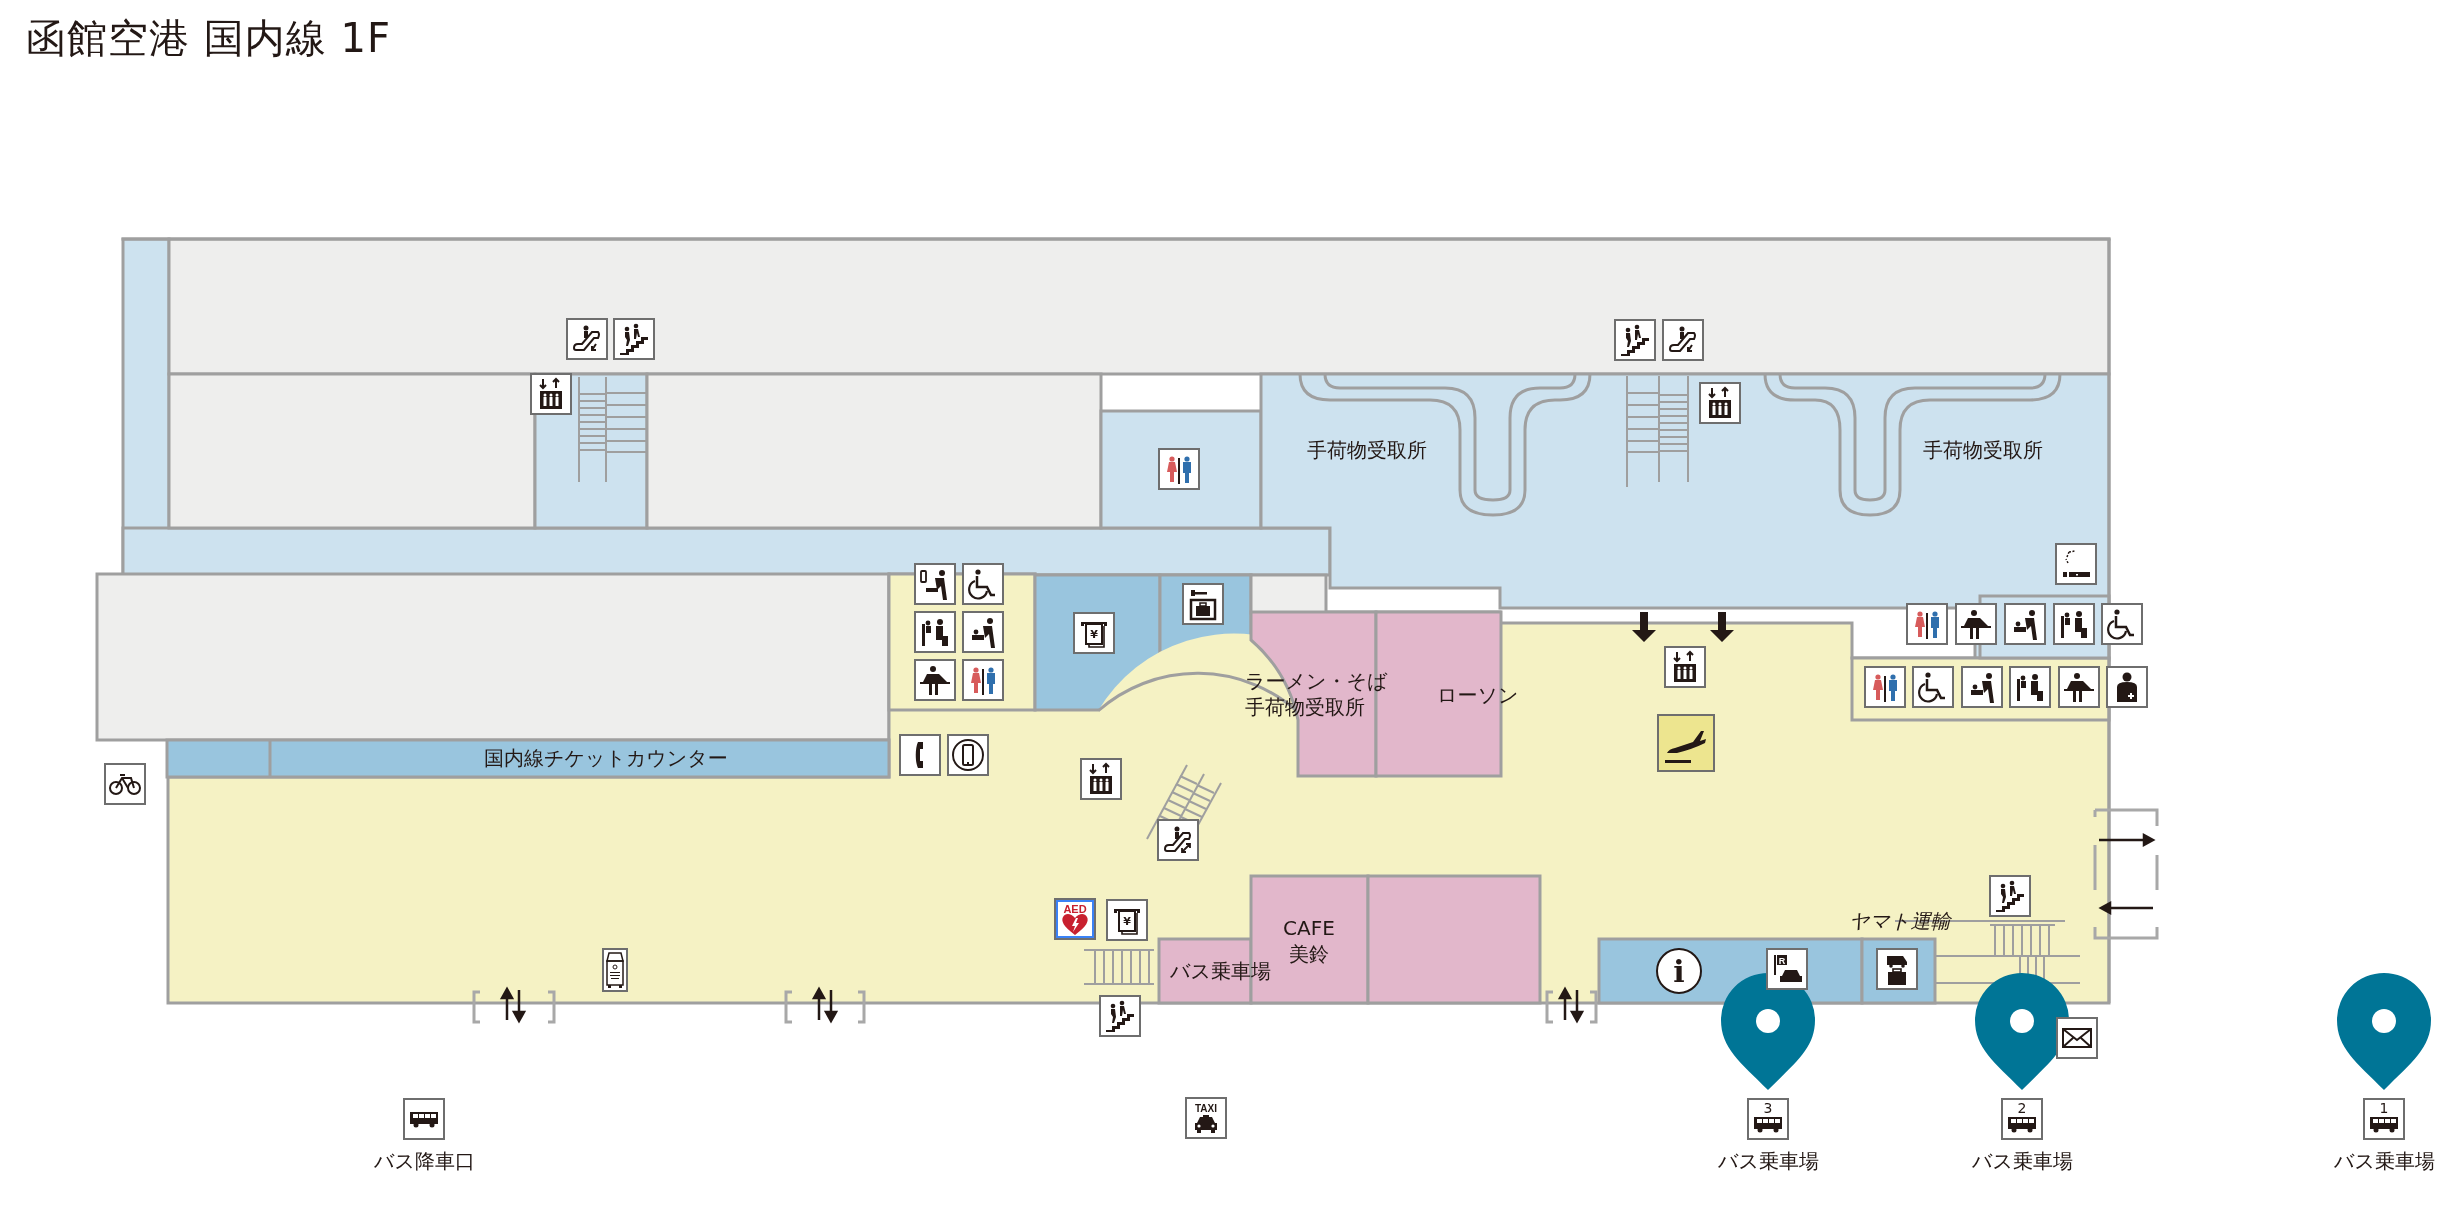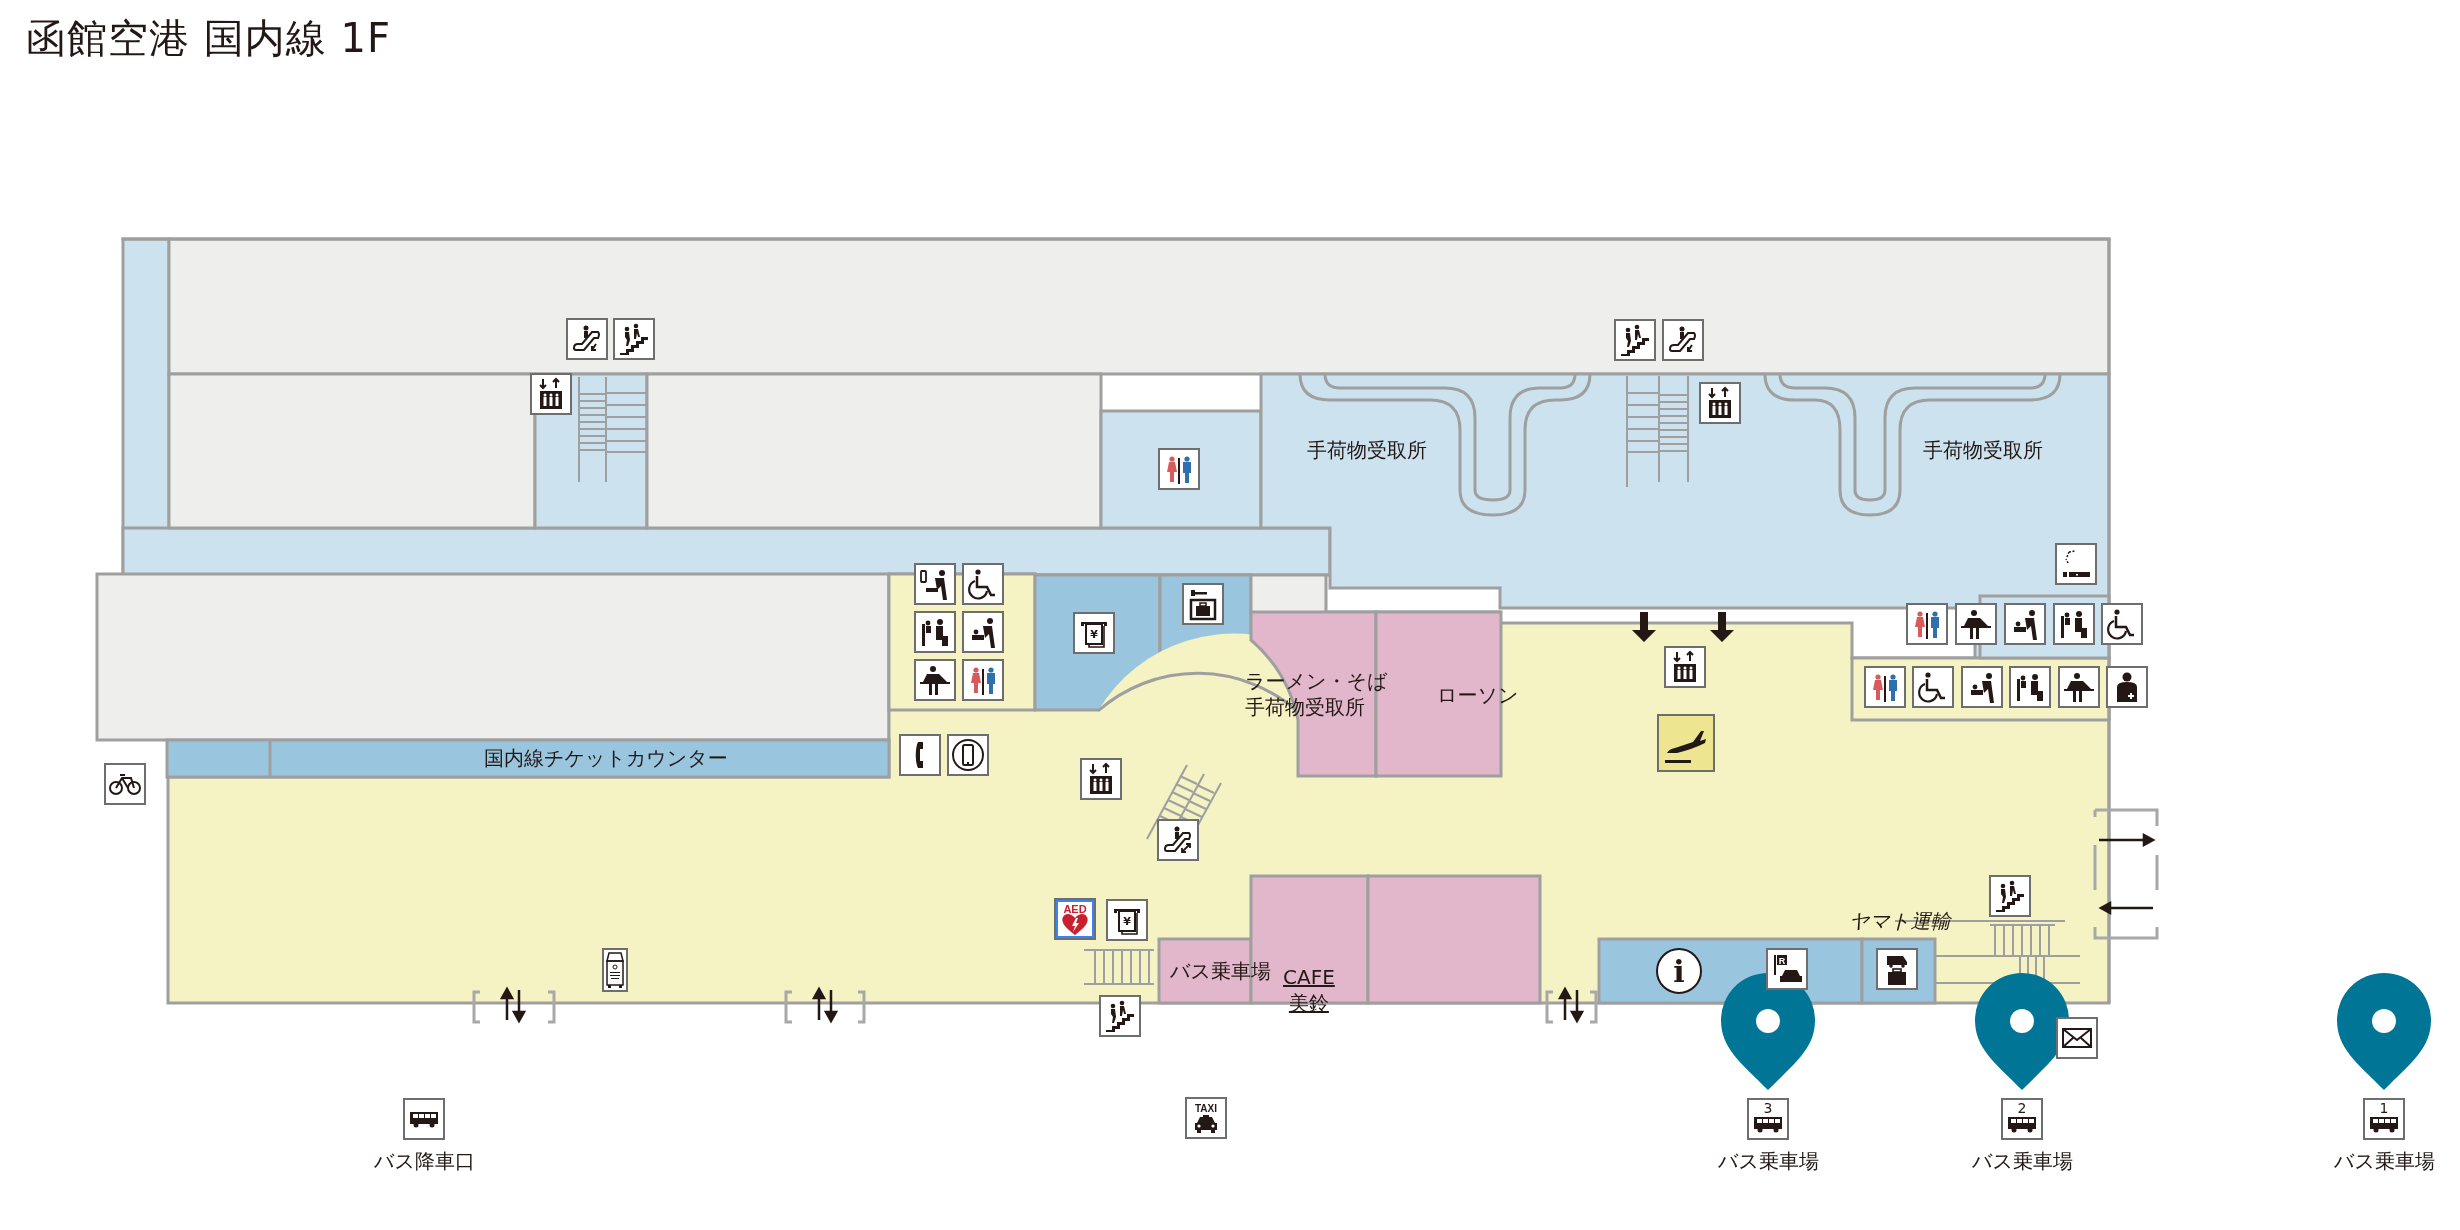--- a/index.html
+++ b/index.html
@@ -220,21 +220,21 @@
 </svg>
 
 <div class="lbl" style="left:1307px;top:437px;">手荷物受取所</div>
 <div class="lbl" style="left:1923px;top:437px;">手荷物受取所</div>
 <div class="lbl" style="left:484px;top:745px;">国内線チケットカウンター</div>
 <div class="lbl" style="left:1245px;top:668px;text-align:left;">
   <div>ラーメン・そば</div>
   <div>手荷物受取所</div>
 </div>
 <div class="lbl" style="left:1401px;top:682px;margin-left:36px;">ローソン</div>
-<div class="lbl" style="left:1283px;top:964px;text-decoration:underline;">
+<div class="lbl" style="left:1283px;top:915px;">
   <div>CAFE</div>
   <div>美鈴</div>
 </div>
 <div class="lbl" style="left:1170px;top:958px;">バス乗車場</div>
 <div class="lbl" style="left:1849px;top:908px;font-style:italic;">ヤマト運輸</div>
 
 <div class="icon" style="left:566px;top:318px;">
     <svg viewBox="0 0 34 34">
       <circle cx="16" cy="6" r="2.5" fill="#231815"></circle>
       <path d="M14 9h4v7h-4z" fill="#231815"></path>

